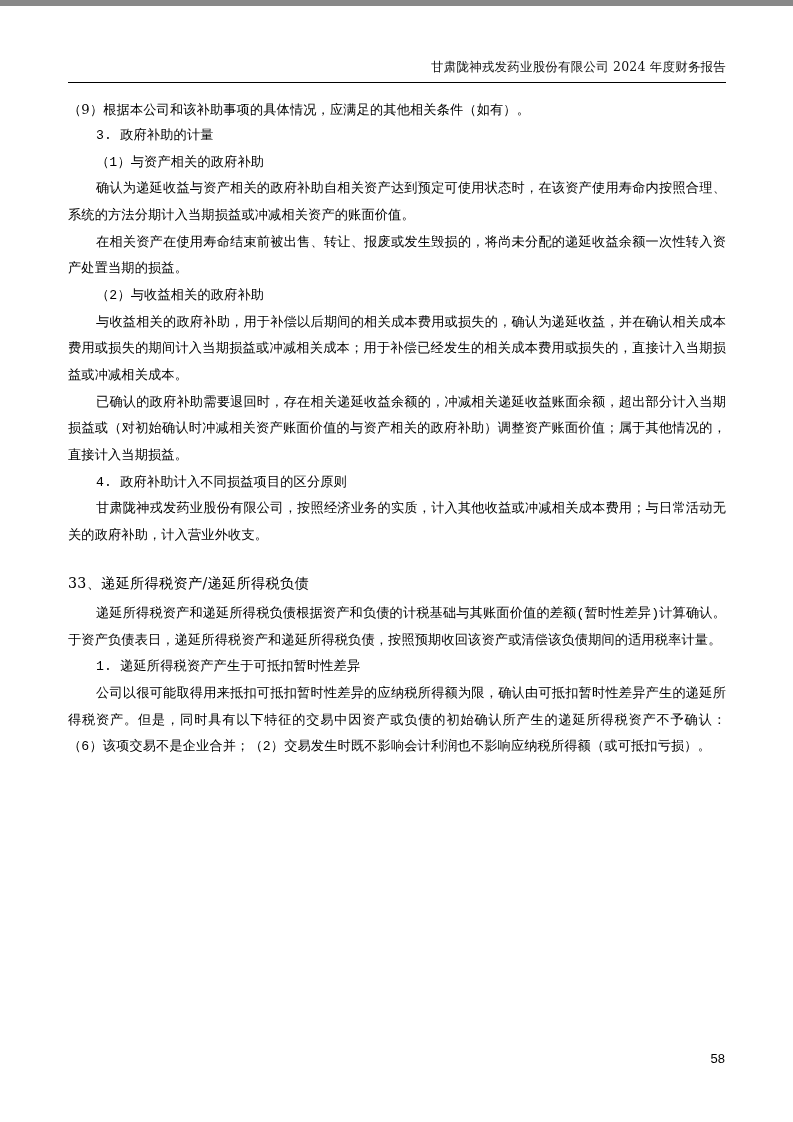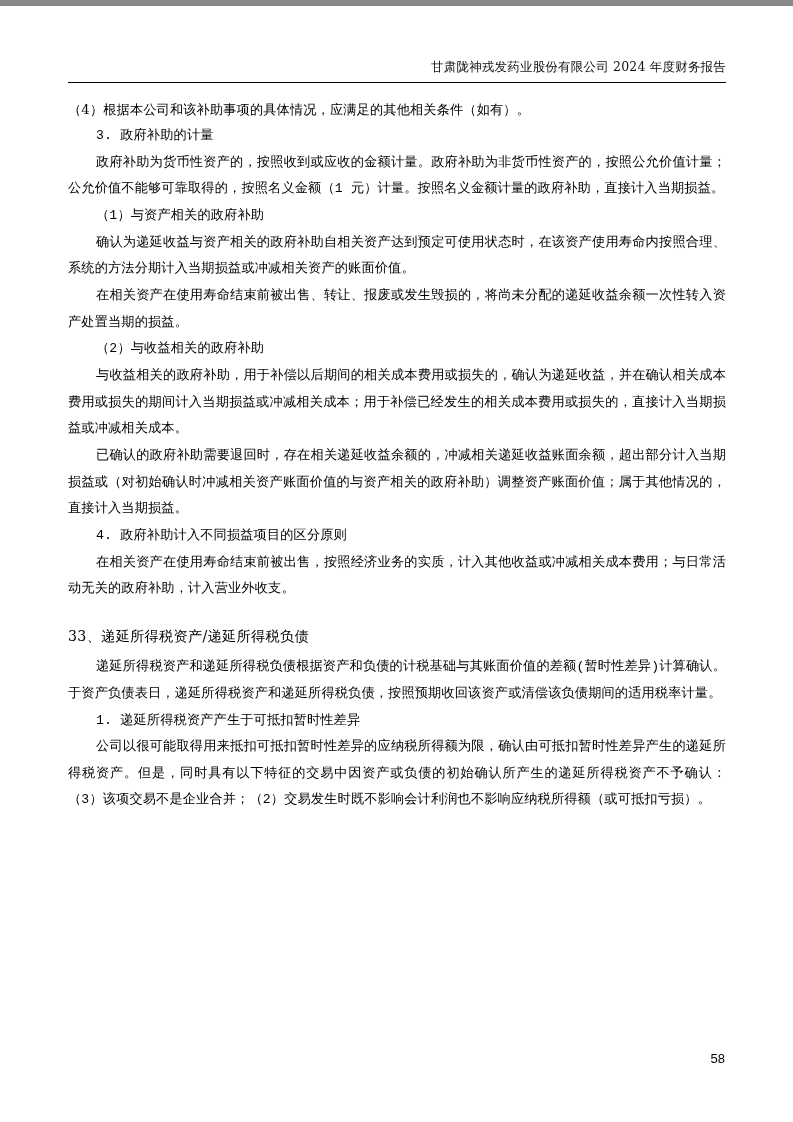--- a/index.html
+++ b/index.html
@@ -67,37 +67,36 @@
 </head>
 <body>
 
 <div class="page">
 
   <div class="content">
 
     <div class="header-line">甘肃陇神戎发药业股份有限公司 2024 年度财务报告</div>
     <hr class="rule">
 
-    <p class="indent1">（4）根据本公司和该补助事项的具体情况，应满足的其他相关条件（如有）。</p>
+    <p class="indent1">（9）根据本公司和该补助事项的具体情况，应满足的其他相关条件（如有）。</p>
     <p class="indent2">3. 政府补助的计量</p>
-    <p class="indent2">政府补助为货币性资产的，按照收到或应收的金额计量。政府补助为非货币性资产的，按照公允价值计量；公允价值不能够可靠取得的，按照名义金额（1 元）计量。按照名义金额计量的政府补助，直接计入当期损益。</p>
     <p class="indent2">（1）与资产相关的政府补助</p>
     <p class="indent2">确认为递延收益与资产相关的政府补助自相关资产达到预定可使用状态时，在该资产使用寿命内按照合理、系统的方法分期计入当期损益或冲减相关资产的账面价值。</p>
     <p class="indent2">在相关资产在使用寿命结束前被出售、转让、报废或发生毁损的，将尚未分配的递延收益余额一次性转入资产处置当期的损益。</p>
     <p class="indent2">（2）与收益相关的政府补助</p>
     <p class="indent2">与收益相关的政府补助，用于补偿以后期间的相关成本费用或损失的，确认为递延收益，并在确认相关成本费用或损失的期间计入当期损益或冲减相关成本；用于补偿已经发生的相关成本费用或损失的，直接计入当期损益或冲减相关成本。</p>
     <p class="indent2">已确认的政府补助需要退回时，存在相关递延收益余额的，冲减相关递延收益账面余额，超出部分计入当期损益或（对初始确认时冲减相关资产账面价值的与资产相关的政府补助）调整资产账面价值；属于其他情况的，直接计入当期损益。</p>
     <p class="indent2">4. 政府补助计入不同损益项目的区分原则</p>
-    <p class="indent2">在相关资产在使用寿命结束前被出售，按照经济业务的实质，计入其他收益或冲减相关成本费用；与日常活动无关的政府补助，计入营业外收支。</p>
+    <p class="indent2">甘肃陇神戎发药业股份有限公司，按照经济业务的实质，计入其他收益或冲减相关成本费用；与日常活动无关的政府补助，计入营业外收支。</p>
 
     <div class="spacer-sm"></div>
 
     <p class="section-title">33、递延所得税资产/递延所得税负债</p>
 
     <p class="indent2">递延所得税资产和递延所得税负债根据资产和负债的计税基础与其账面价值的差额(暂时性差异)计算确认。于资产负债表日，递延所得税资产和递延所得税负债，按照预期收回该资产或清偿该负债期间的适用税率计量。</p>
     <p class="indent2">1. 递延所得税资产产生于可抵扣暂时性差异</p>
-    <p class="indent2">公司以很可能取得用来抵扣可抵扣暂时性差异的应纳税所得额为限，确认由可抵扣暂时性差异产生的递延所得税资产。但是，同时具有以下特征的交易中因资产或负债的初始确认所产生的递延所得税资产不予确认：（3）该项交易不是企业合并；（2）交易发生时既不影响会计利润也不影响应纳税所得额（或可抵扣亏损）。</p>
+    <p class="indent2">公司以很可能取得用来抵扣可抵扣暂时性差异的应纳税所得额为限，确认由可抵扣暂时性差异产生的递延所得税资产。但是，同时具有以下特征的交易中因资产或负债的初始确认所产生的递延所得税资产不予确认：（6）该项交易不是企业合并；（2）交易发生时既不影响会计利润也不影响应纳税所得额（或可抵扣亏损）。</p>
 
   </div>
 
   <div class="pagenum">58</div>
 
 </div>
 
 </body></html>

